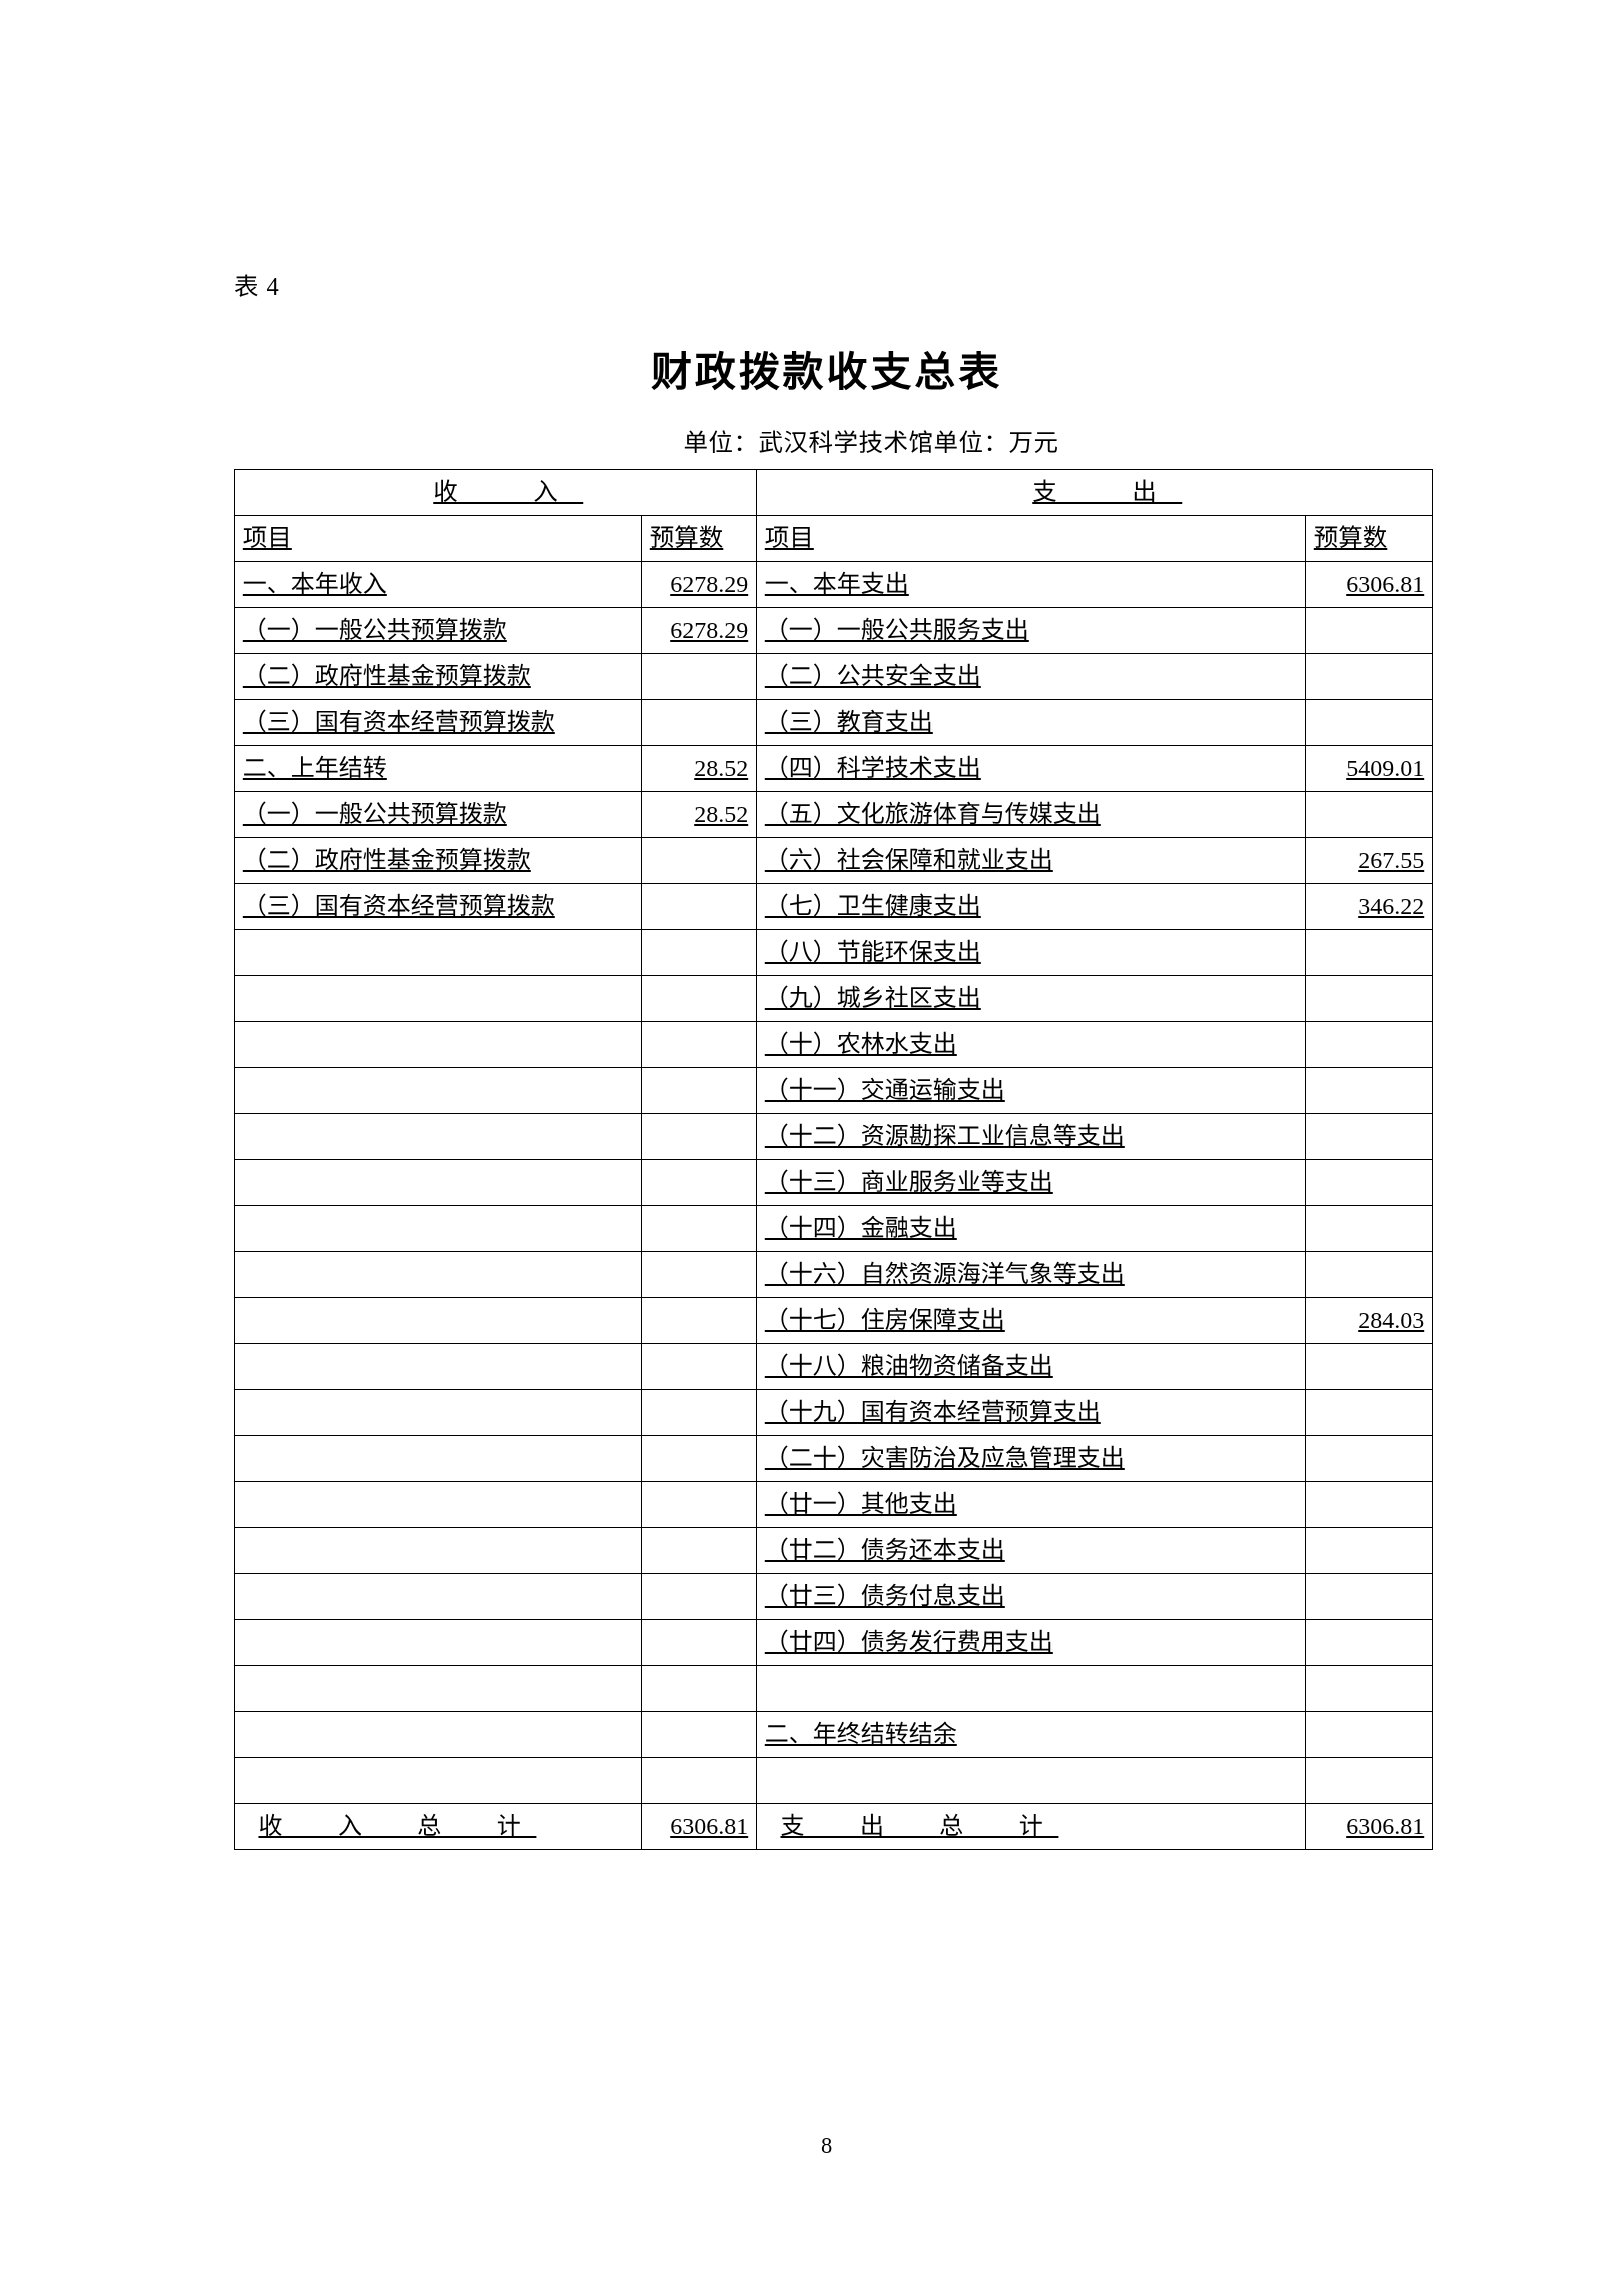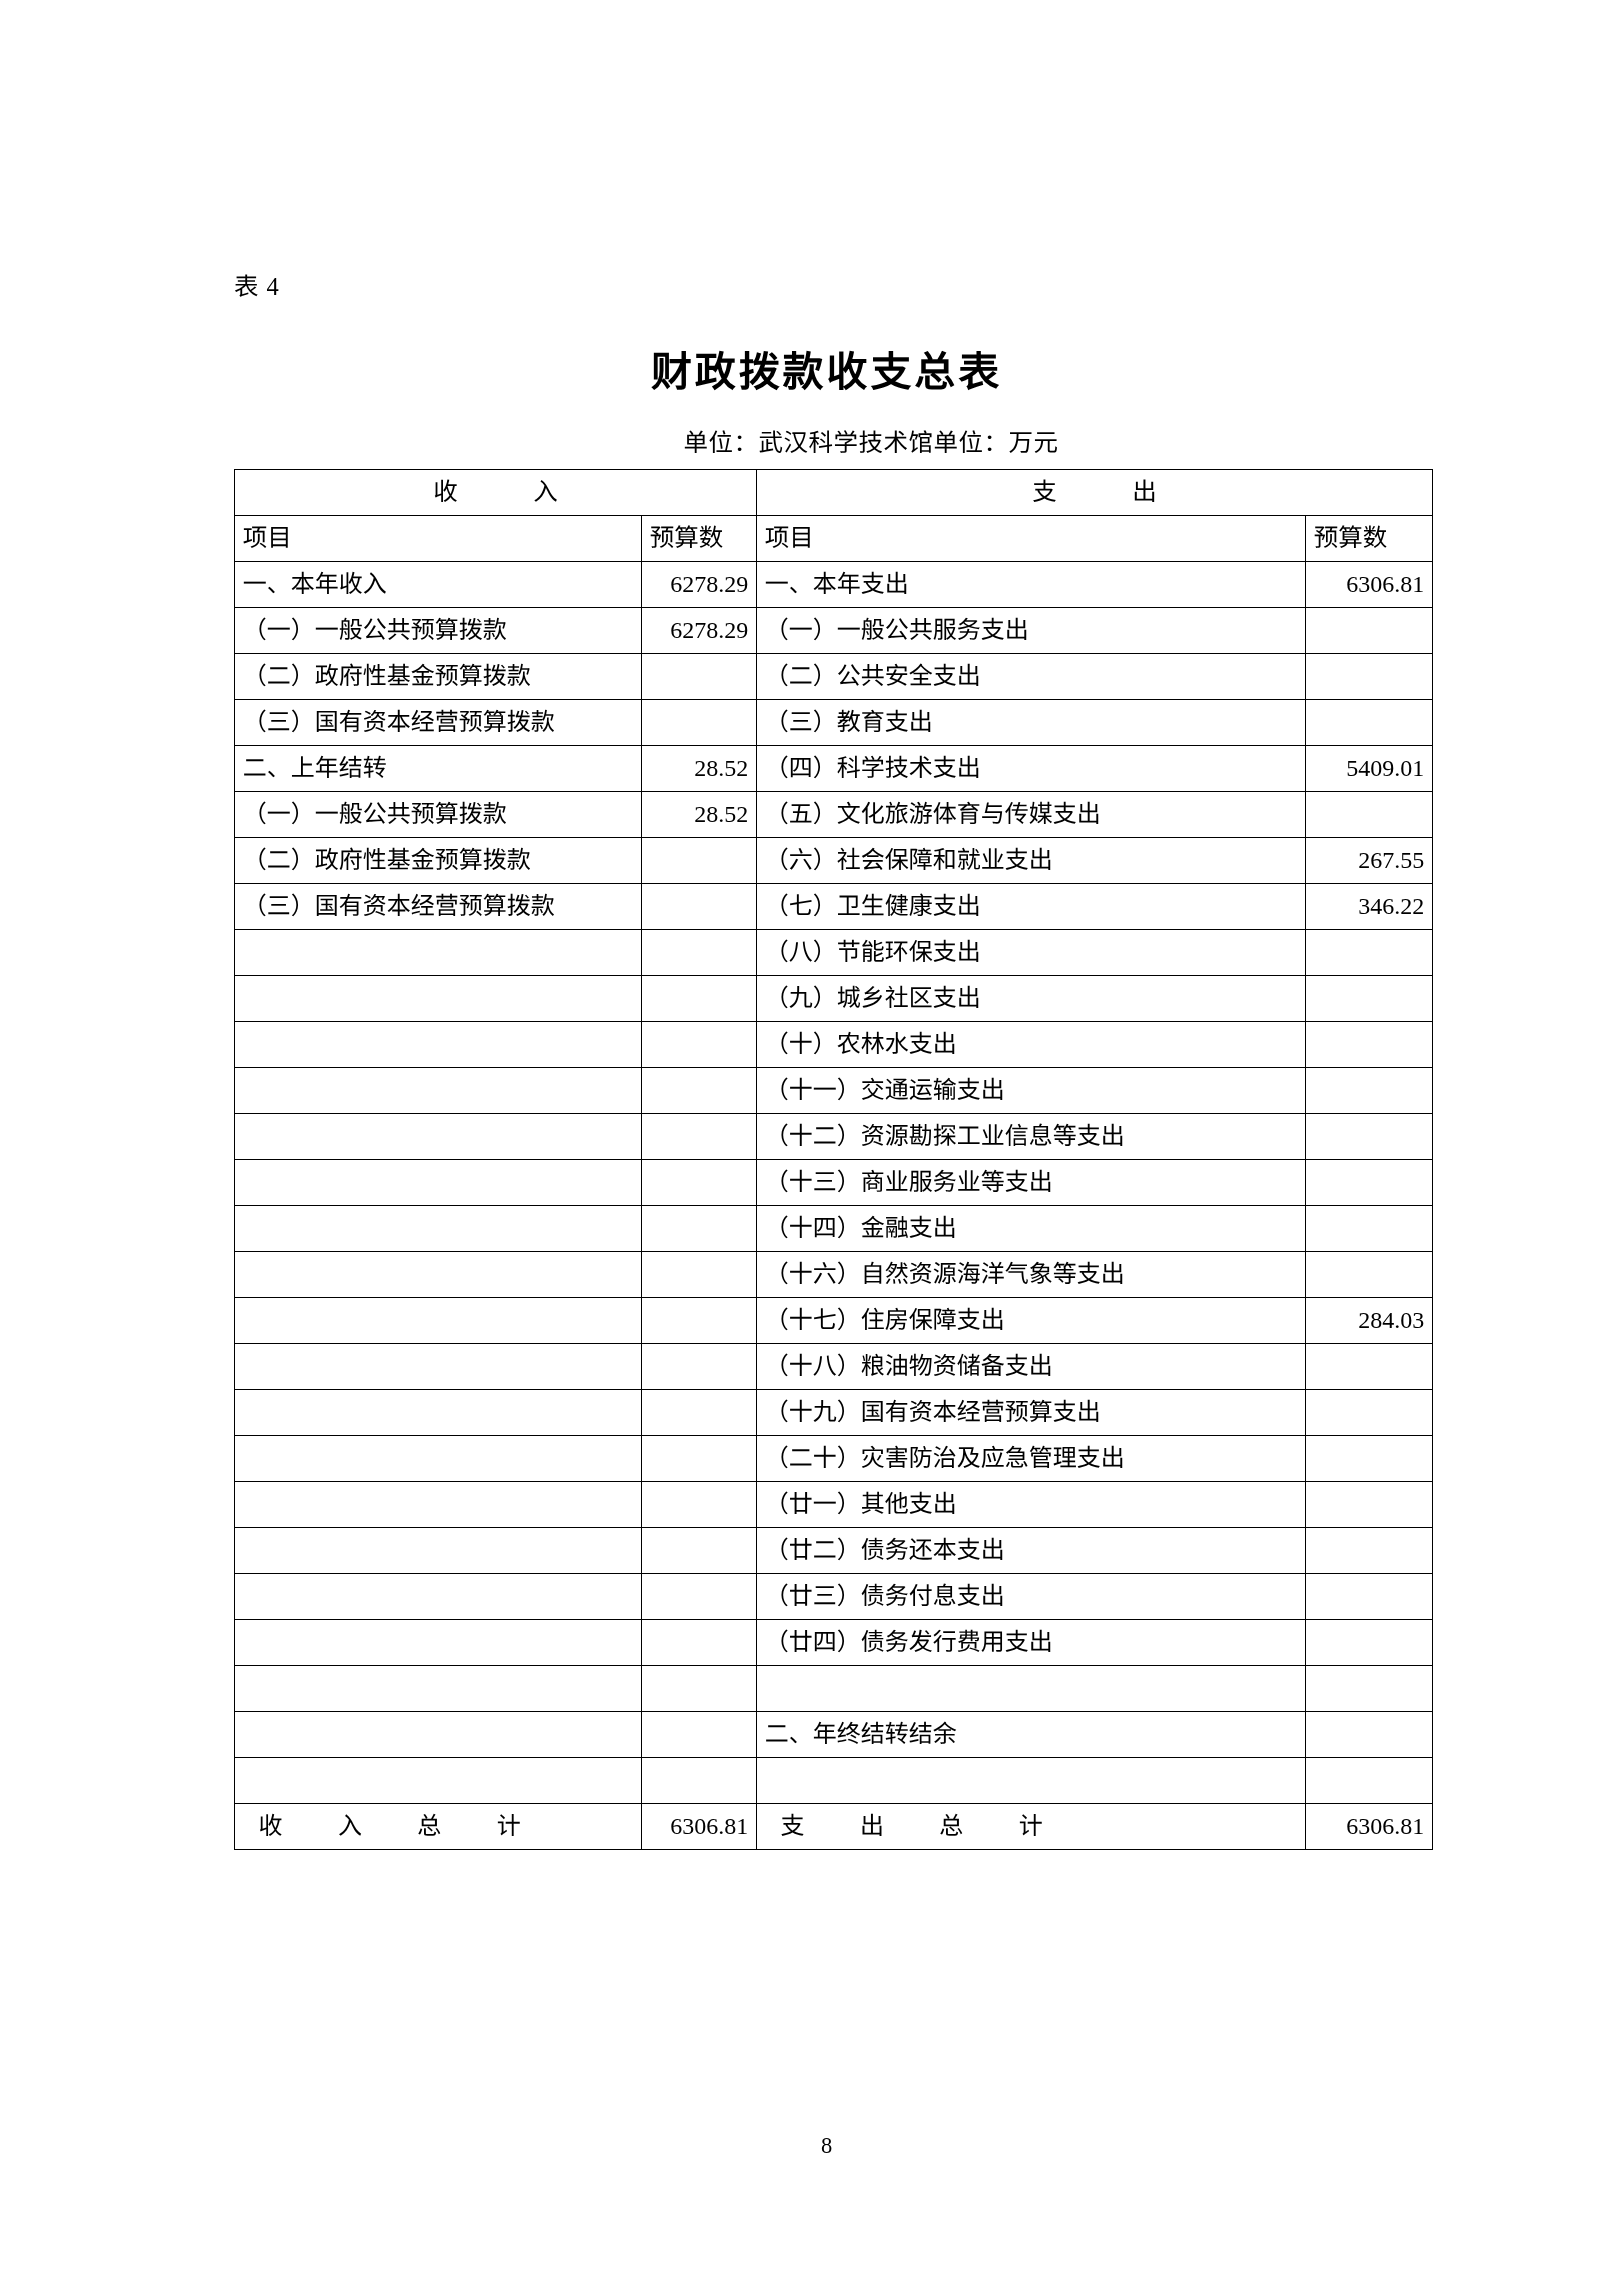--- a/index.html
+++ b/index.html
@@ -53,20 +53,21 @@
   .meta-right { letter-spacing: 0.5px; padding-right: 7.8px; }
 
   table.budget {
     position: absolute;
     left: 218px;
     top: 469px;
     width: 1198px;
     border-collapse: collapse;
     table-layout: fixed;
     font-size: 24px;
+    text-decoration: underline;
   }
   table.budget td {
     border: 1.6px solid #000000;
     height: 46px;
     padding: 0 7.8px;
     vertical-align: middle;
     line-height: 1.15;
     box-sizing: border-box;
     overflow: hidden;
     white-space: nowrap;

